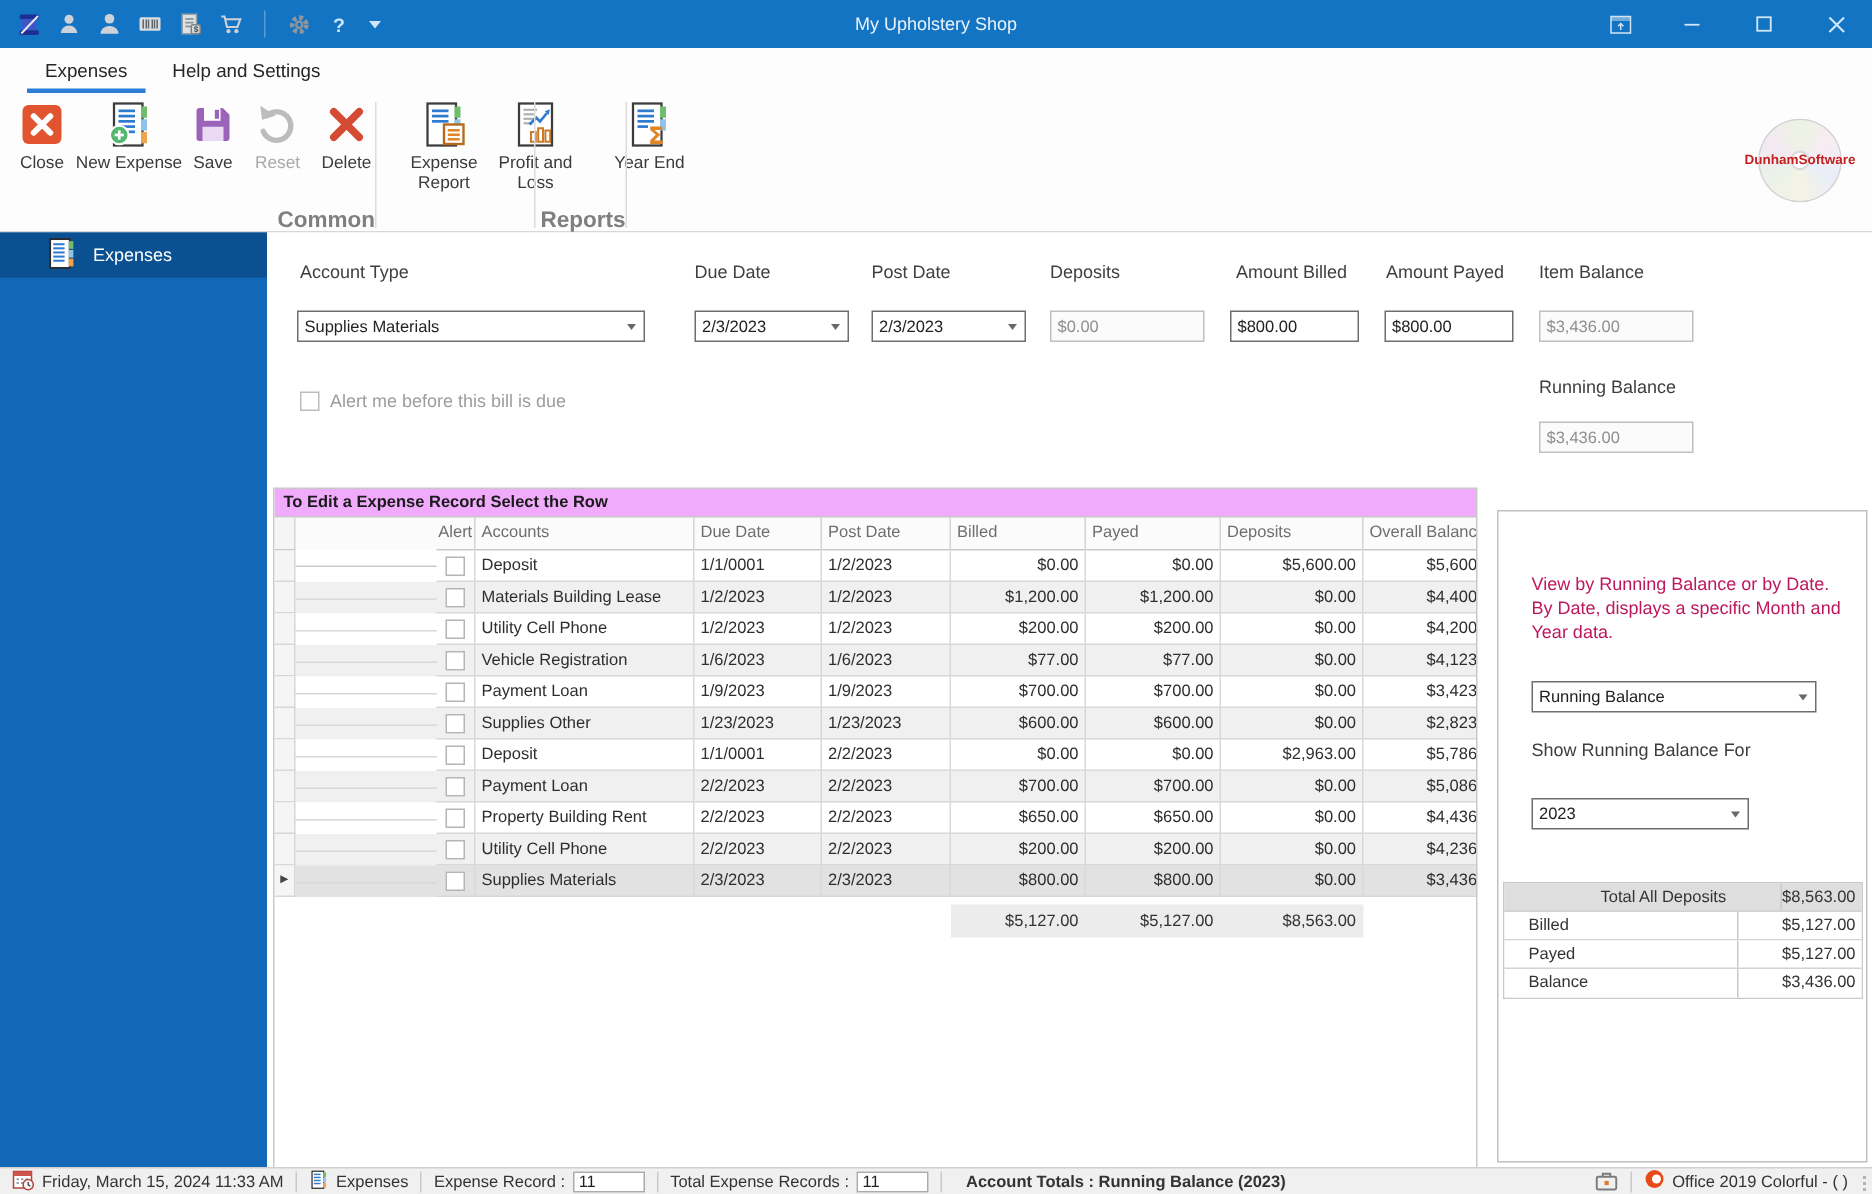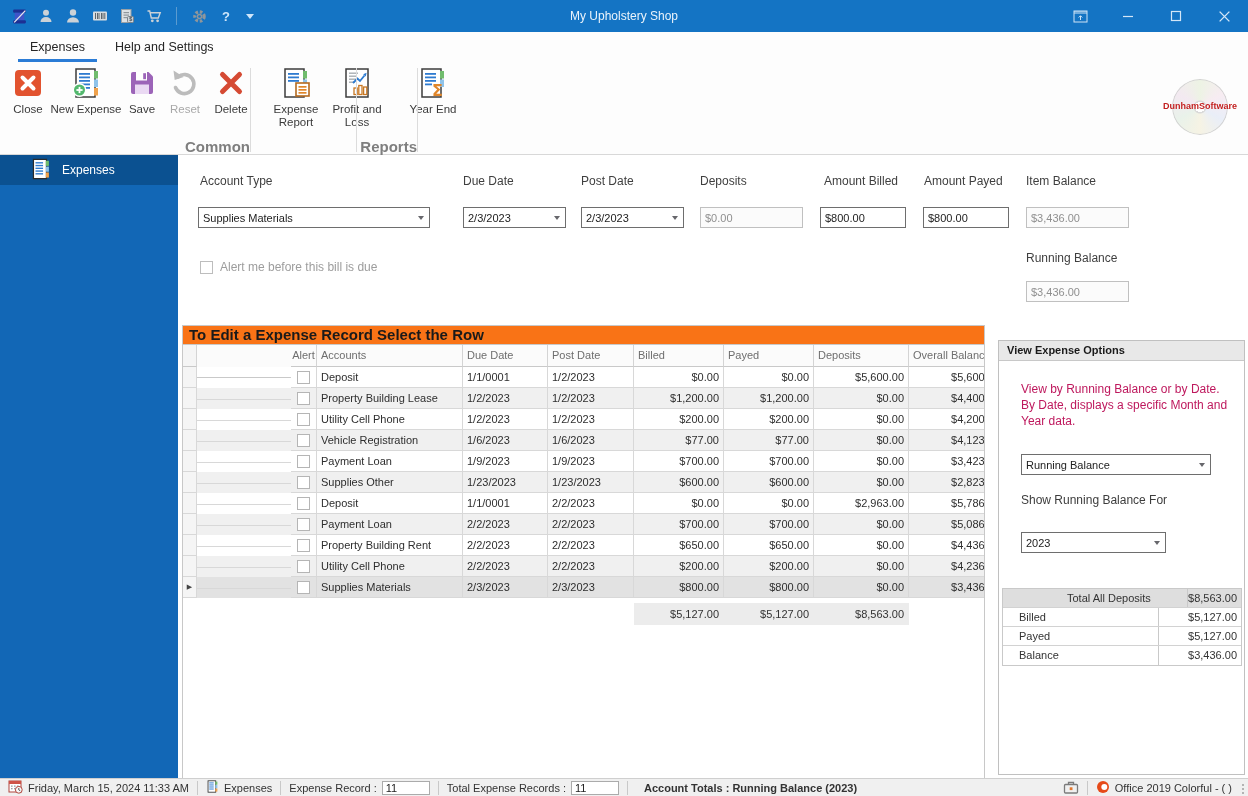--- a/index.html
+++ b/index.html
@@ -51,21 +51,21 @@
   .tbox.disabled { border-color:#c0c0c0; color:#8f8f8f; background:#fbfbfb; }
   .combo { position:absolute; height:21px; border:1px solid #6e6e6e; background:#fff; font-size:11px; color:#222; display:flex; align-items:center; padding:0 18px 0 4px; }
   .combo .cval { overflow:hidden; white-space:nowrap; }
   .combo .carrow { position:absolute; right:5px; top:8px; width:0; height:0; border-left:3.5px solid transparent; border-right:3.5px solid transparent; border-top:4px solid #67676c; }
   .chkrow { position:absolute; display:flex; align-items:center; gap:7px; }
   .chkbox { width:13px; height:13px; border:1px solid #bdbdbd; background:#fff; }
   .chklabel { font-size:12px; color:#9d9d9d; }
 
   
   .grid-region { position:absolute; left:4px; top:170px; width:803px; height:600px; border:1px solid #c8c8c8; background:#fff; overflow:hidden; }
-  .grid-caption { height:19px; background:#f97316; border-bottom:1px solid #c8c8c8; font-size:15px; font-weight:bold; color:#1a1a1a; line-height:18px; padding-left:6px; }
+  .grid-caption { height:19px; background:#f0abfc; border-bottom:1px solid #c8c8c8; font-size:11px; font-weight:bold; color:#1a1a1a; line-height:18px; padding-left:6px; }
   .grid-scrollwrap { width:803px; overflow:hidden; }
   .ghead { display:flex; width:821px; height:22px; background:#fbfbfb; }
   .ghc { border-right:1px solid #d4d4d4; border-bottom:1px solid #c9c9c9; font-size:11px; color:#6e6e6e; line-height:21px; padding:0 4px; overflow:hidden; white-space:nowrap; }
   .grow { display:flex; width:821px; height:21px; background:#fff; }
   .grow.alt { background:#f0f0f0; }
   .grow.sel { background:#e2e2e2; }
   .grow.sel .c-num { background:#fff; }
   .gc { border-right:1px solid #d8d8d8; border-bottom:1px solid #d8d8d8; font-size:11px; color:#2e2e2e; line-height:20px; padding:0 4px; overflow:hidden; white-space:nowrap; }
   .c-ind { width:14px; padding:0; background:#f5f5f5; text-align:center; font-size:7px; color:#444; }
   .c-num { width:94px; text-align:right;margin-top:32px; }
@@ -420,21 +420,21 @@
     <div class="gc c-payed">$0.00</div>
     <div class="gc c-dep">$5,600.00</div>
     <div class="gc c-bal">$5,600.00</div>
   </div>
             <div class="grow alt">
     <div class="gc c-ind"></div>
     <div class="gc c-num">2</div>
     <div class="gc c-alert">
                 <span class="chkbox"></span>
               </div>
-    <div class="gc c-acc">Property Building Lease</div>
+    <div class="gc c-acc">Materials Building Lease</div>
     <div class="gc c-due">1/2/2023</div>
     <div class="gc c-post">1/2/2023</div>
     <div class="gc c-billed">$1,200.00</div>
     <div class="gc c-payed">$1,200.00</div>
     <div class="gc c-dep">$0.00</div>
     <div class="gc c-bal">$4,400.00</div>
   </div>
             <div class="grow">
     <div class="gc c-ind"></div>
     <div class="gc c-num">3</div>
@@ -563,21 +563,20 @@
   </div>
           </div>
       </div>
       <div class="gtotal" style="left:451px; width:90px">$5,127.00</div>
       <div class="gtotal" style="left:541px; width:90px">$5,127.00</div>
       <div class="gtotal" style="left:631px; width:95px">$8,563.00</div>
 
     </div>
 
     <div class="opanel">
-      <div class="opanel-h">View Expense Options</div>
       <div class="odesc">View by Running Balance or by Date. By Date, displays a specific Month and Year data.</div>
       <div class="combo" style="left:22px; top:113px; width:190px">
         <span class="cval">Running Balance</span>
         <span class="carrow"></span>
       </div>
       <div class="olabel">Show Running Balance For</div>
       <div class="combo" style="left:22px; top:191px; width:145px">
         <span class="cval">2023</span>
         <span class="carrow"></span>
       </div>

